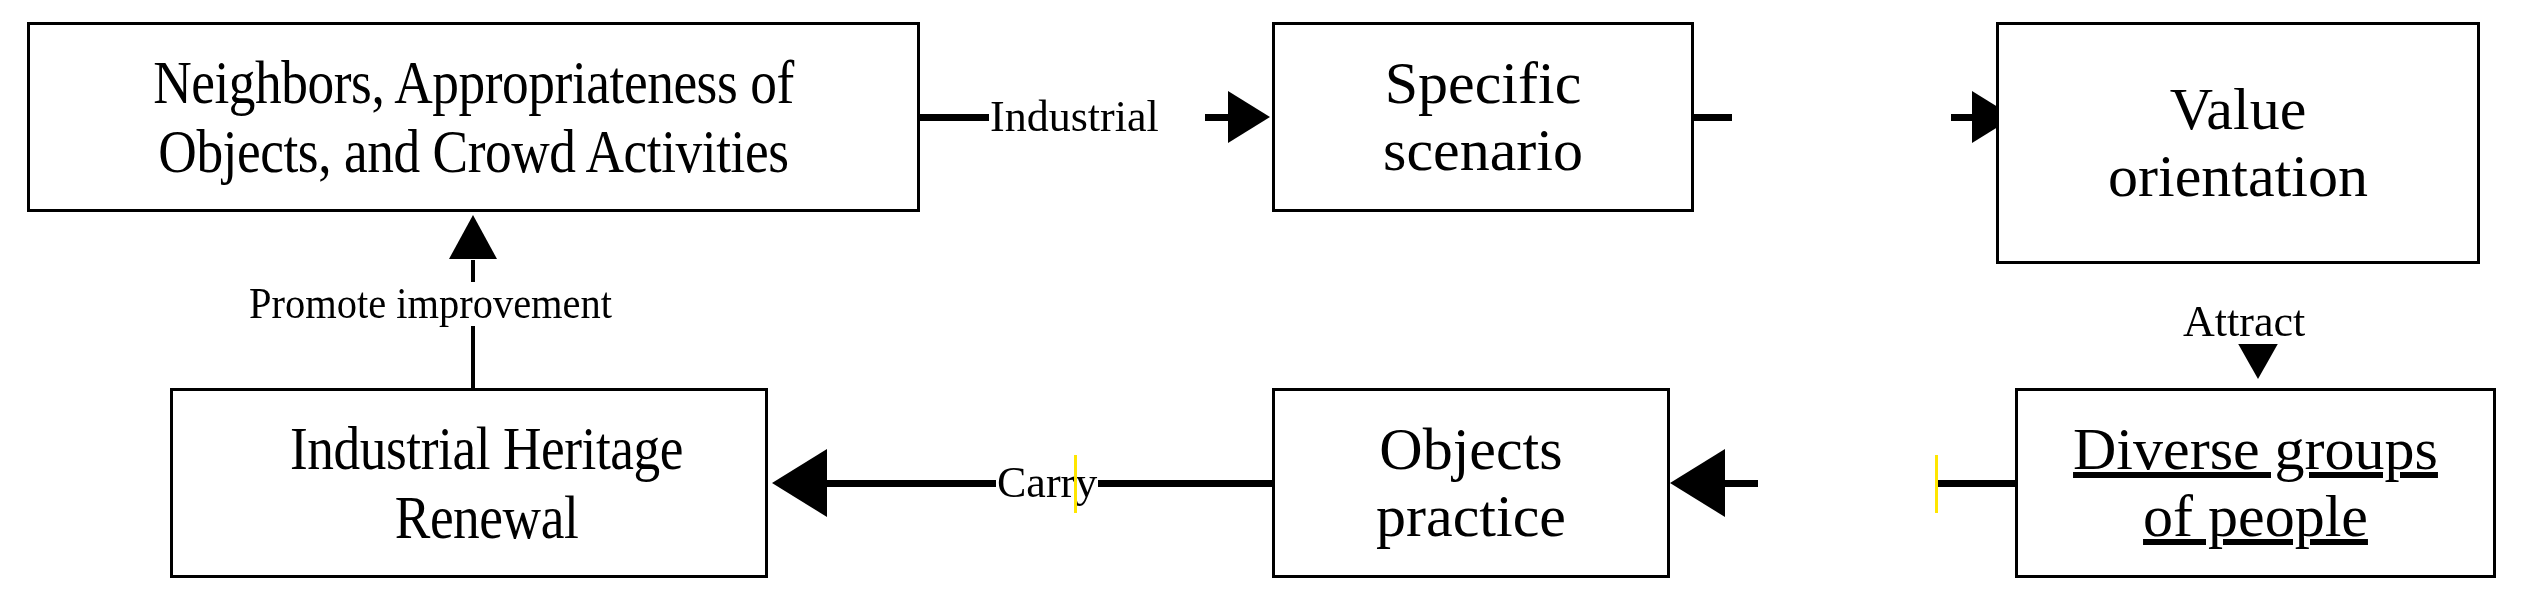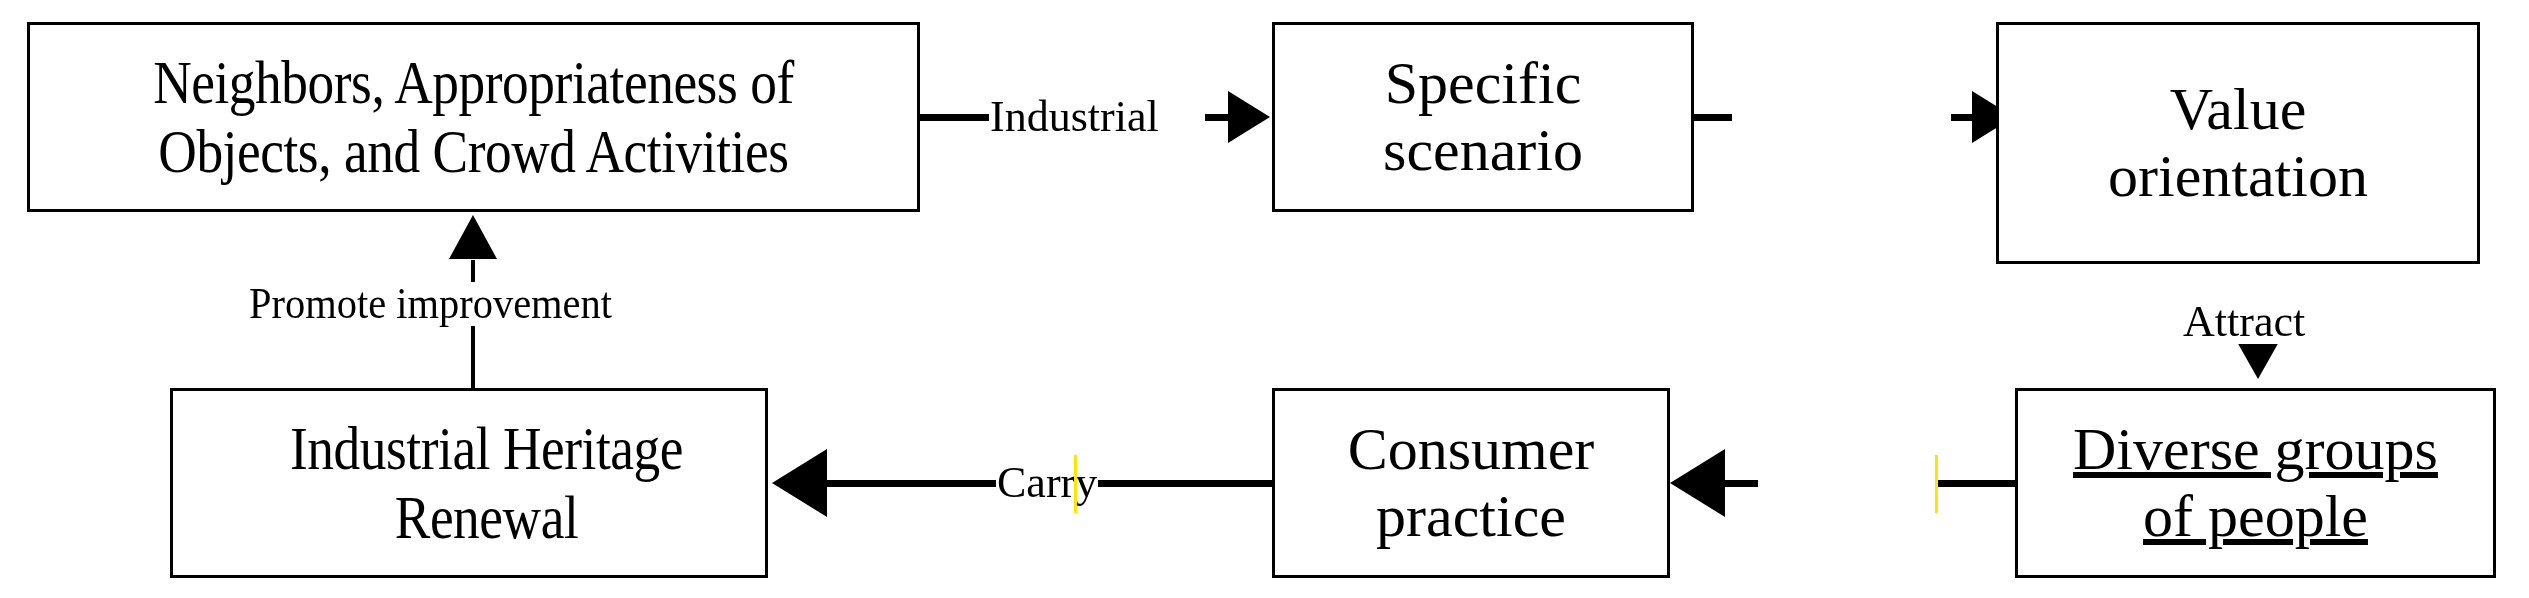--- a/index.html
+++ b/index.html
@@ -169,21 +169,21 @@
     <span class="node-label">Industrial Heritage
 Renewal</span>
   </div>
 
   <div class="arrow-left" style="left:772px; top:449px;"></div>
   <div class="hline" style="left:824px; top:480px; width:176px;"></div>
   <div class="edge-label" style="left:996px; top:461px;">Carry</div>
   <div class="hline" style="left:1078px; top:480px; width:194px;"></div>
 
   <div class="node w-normal" style="left:1272px; top:388px; width:398px; height:190px;">
-    <span class="node-label">Consumer
+    <span class="node-label">Objects
 practice</span>
   </div>
 
   <div class="arrow-left" style="left:1670px; top:449px;"></div>
   <div class="hline" style="left:1722px; top:480px; width:36px;"></div>
   <div class="hline" style="left:1938px; top:480px; width:80px;"></div>
 
   <div class="node w-normal" style="left:2015px; top:388px; width:481px; height:190px;text-decoration:underline;">
     <span class="node-label">Diverse groups
 of people</span>

